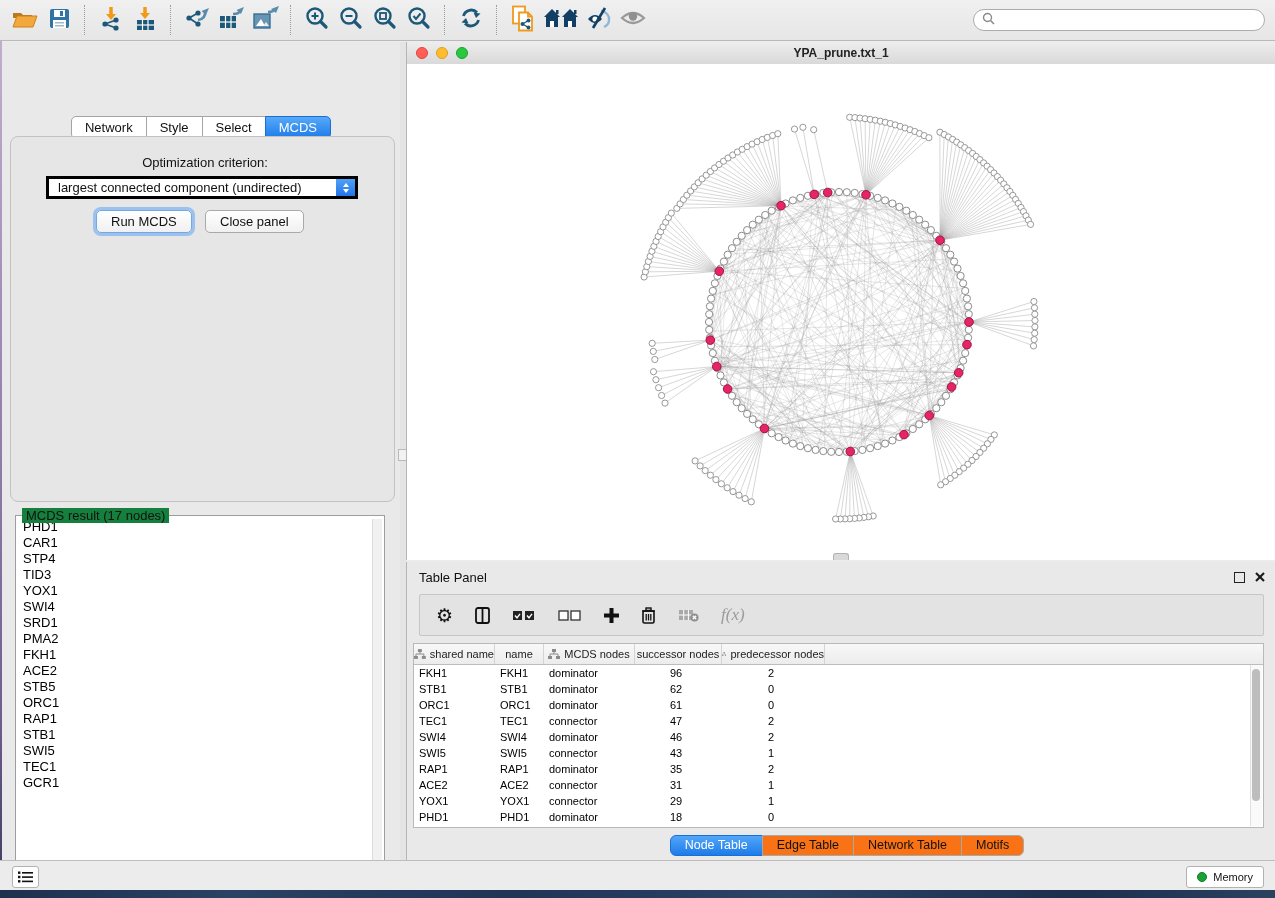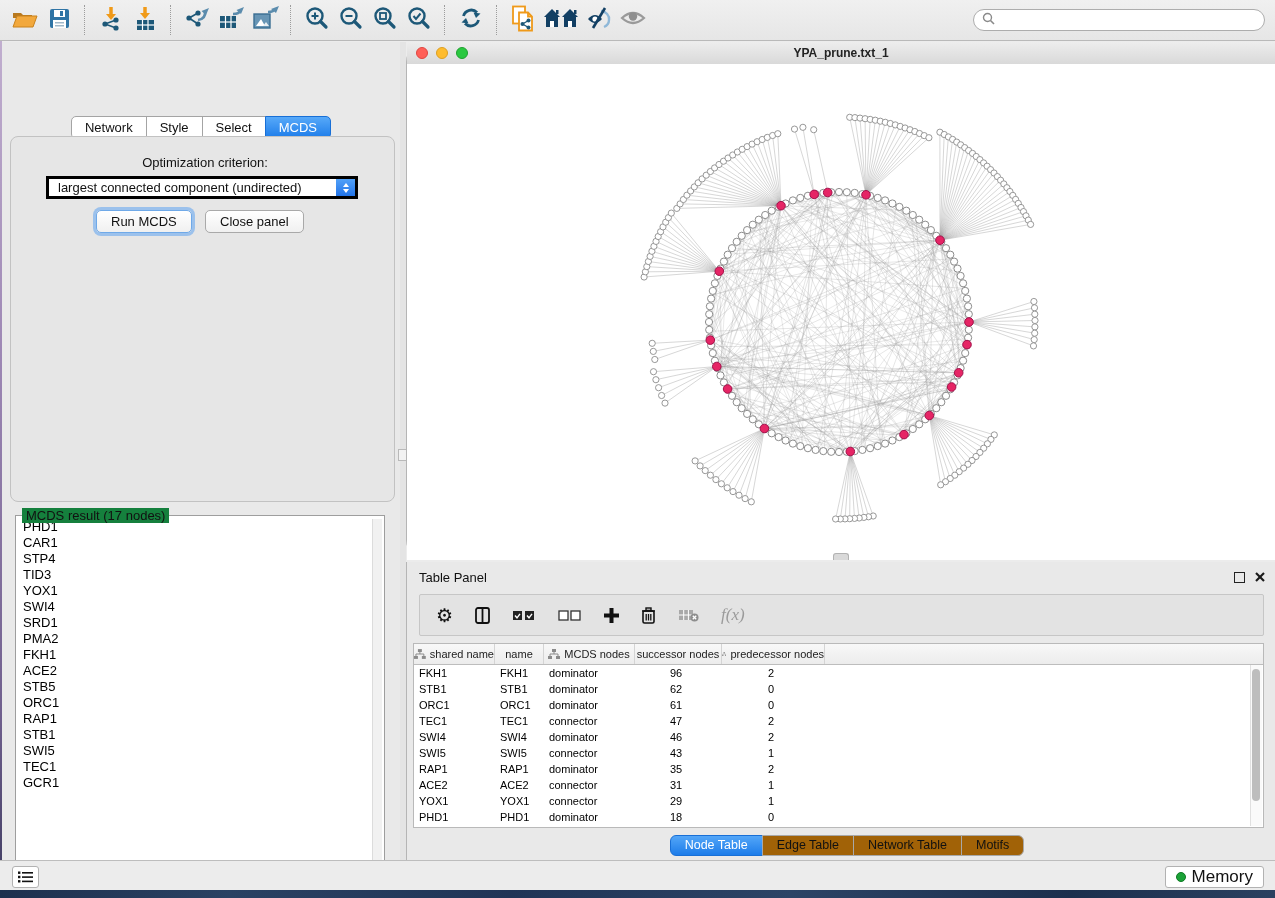--- a/index.html
+++ b/index.html
@@ -38,21 +38,21 @@
   .btn.focus{border-color:#6fa9e8;box-shadow:0 0 0 3px rgba(92,163,241,.55);}
   .fieldset{left:13px;top:473px;width:370px;height:364px;border:1px solid #9e9e9e;background:#fff;box-sizing:border-box;}
   .legend{left:20px;top:466px;background:#15803d;padding:0 4px;font-size:13px;color:#111;}
   .mcds-list{position:absolute;left:2px;top:3px;right:12px;bottom:2px;overflow:hidden;}
   .mcds-list .li{font-size:13px;line-height:16px;padding-left:5px;color:#000;}
   .list-scroll{position:absolute;right:2px;top:3px;width:9px;bottom:2px;background:#f1f1f1;border-left:1px solid #dcdcdc;}
   
   .vdiv{left:400px;top:42px;width:6px;height:820px;background:#e4e4e4;}
   .vdiv .grip{position:absolute;left:-2px;top:407px;width:9px;height:12px;background:#f2f2f2;border:1px solid #b9b9b9;box-sizing:border-box;}
   
-  .netwin{left:406px;top:42px;width:869px;height:518px;background:#fff;border-left:1px solid #b5b5b5;box-sizing:border-box;border-radius:20px;}
+  .netwin{left:406px;top:42px;width:869px;height:518px;background:#fff;border-left:1px solid #b5b5b5;box-sizing:border-box;}
   .net-titlebar{height:22px;background:linear-gradient(180deg,#ededed,#d9d9d9);border-bottom:1px solid #ababab;display:flex;align-items:center;position:relative;}
   .lights{display:flex;gap:8px;margin-left:9px;}
   .light{width:12px;height:12px;border-radius:50%;box-sizing:border-box;}
   .net-title{position:absolute;left:0;right:0;text-align:center;font-size:12px;font-weight:bold;color:#222;}
   .net-canvas{position:absolute;left:0;top:22px;width:869px;height:496px;background:#fff;}
   .split-grip{position:absolute;left:426px;bottom:0;width:16px;height:7px;background:#d9d9d9;border:1px solid #b2b2b2;border-bottom:none;border-radius:3px 3px 0 0;box-sizing:border-box;}
   
   .tpanel{left:406px;top:562px;width:869px;height:298px;background:#e9e9e9;border-left:1px solid #b5b5b5;box-sizing:border-box;}
   .ttoolbar{position:absolute;left:12px;top:32px;width:845px;height:42px;background:#e3e3e3;border:1px solid #c6c6c6;border-radius:2px;display:flex;align-items:center;gap:22px;padding-left:16px;box-sizing:border-box;}
   .tico{display:flex;align-items:center;justify-content:center;}
@@ -61,28 +61,28 @@
   .tablebox{position:absolute;left:6px;top:81px;width:851px;height:185px;background:#fff;border:1px solid #b9b9b9;box-sizing:border-box;overflow:hidden;}
   .thead{display:grid;grid-template-columns:81px 49px 91px 87px 103px 1fr;height:20px;background:linear-gradient(180deg,#f8f8f8,#ececec);border-bottom:1px solid #bdbdbd;}
   .th{display:flex;align-items:center;justify-content:center;gap:4px;font-size:11px;color:#222;border-right:1px solid #d4d4d4;overflow:hidden;white-space:nowrap;}
   .th:last-child{border-right:none;}
   .trow{display:grid;grid-template-columns:81px 49px 91px 87px 103px 1fr;height:16px;}
   .tcell{font-size:11px;line-height:16px;color:#000;padding-left:5px;white-space:nowrap;overflow:hidden;}
   .tcell.c3,.tcell.c4{text-align:center;padding-right:5px;padding-left:0;}
   .tscroll{position:absolute;right:1px;top:21px;width:11px;bottom:1px;background:#fafafa;border-left:1px solid #e0e0e0;}
   .tthumb{position:absolute;left:1px;top:4px;width:8px;height:132px;background:#bdbdbd;border-radius:5px;}
   .bottom-tabs{position:absolute;left:12px;right:0;top:273px;display:flex;justify-content:center;}
-  .btab{height:19px;line-height:19px;padding:0 14px;font-size:12.5px;background:#a16207;border:1px solid #a8a8a8;margin-left:-1px;color:#111;}
+  .btab{height:19px;line-height:19px;padding:0 14px;font-size:12.5px;background:#f97316;border:1px solid #a8a8a8;margin-left:-1px;color:#111;}
   .btab:first-child{border-radius:6px 0 0 6px;margin-left:0;}
   .btab:last-child{border-radius:0 6px 6px 0;}
   .btab.active{background:linear-gradient(180deg,#53a6f8,#1d7ce9);border-color:#186fd6;color:#fff;}
   
   .statusbar{left:0;top:860px;width:1275px;height:30px;background:#ececec;border-top:1px solid #bdbdbd;box-sizing:border-box;}
   .sq-btn{position:absolute;top:5px;width:27px;height:22px;background:#fff;border:1px solid #b2b2b2;border-radius:3px;display:flex;align-items:center;justify-content:center;box-sizing:border-box;}
-  .mem-btn{position:absolute;right:11px;top:5px;height:22px;background:#fff;border:1px solid #b2b2b2;border-radius:3px;display:flex;align-items:center;gap:6px;padding:0 10px;font-size:17px;color:#111;box-sizing:border-box;}
+  .mem-btn{position:absolute;right:11px;top:5px;height:22px;background:#fff;border:1px solid #b2b2b2;border-radius:3px;display:flex;align-items:center;gap:6px;padding:0 10px;font-size:11px;color:#111;box-sizing:border-box;}
   .mem-dot{width:10px;height:10px;border-radius:50%;background:#1ba237;border:1px solid #0e7a24;box-sizing:border-box;}
 </style>
 </head>
 <body>
 
 <div class="screen">
   <div class="abs wp-left"></div>
   <div class="abs wp-bottom"></div>
 
   <div class="abs toolbar">

